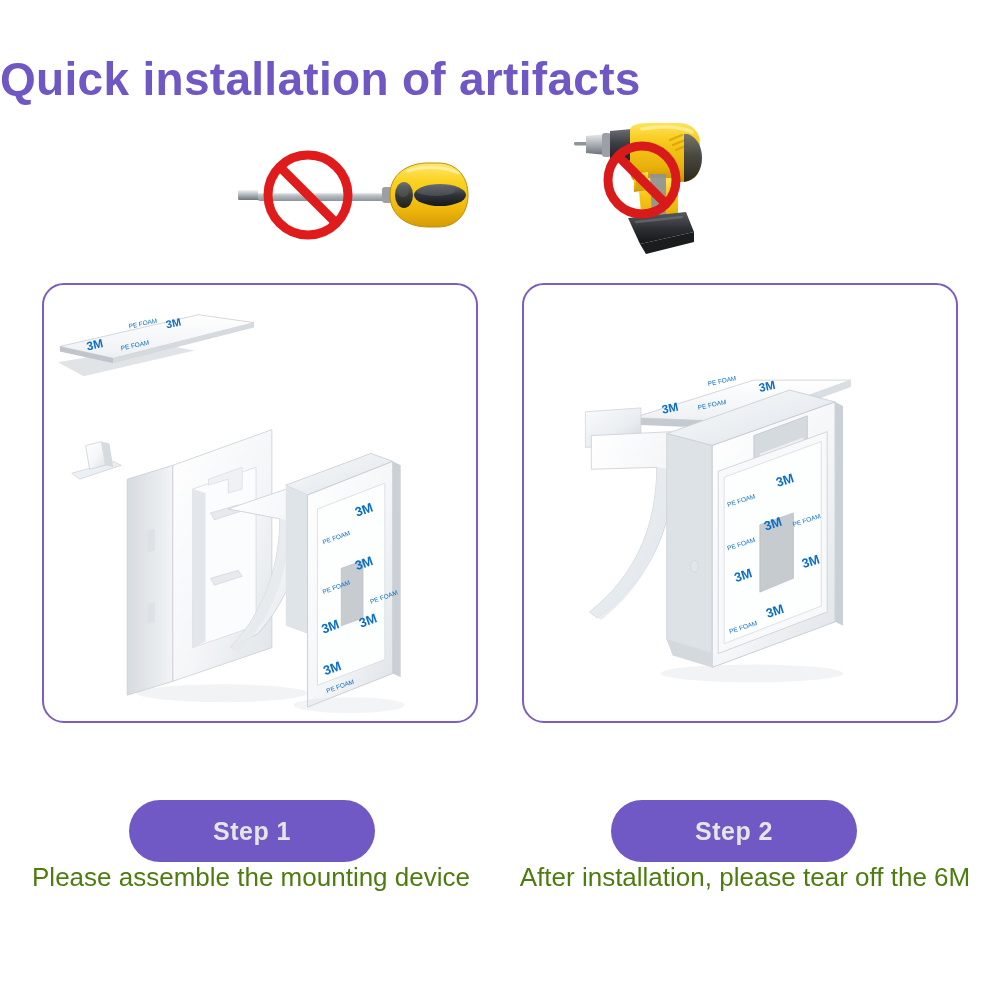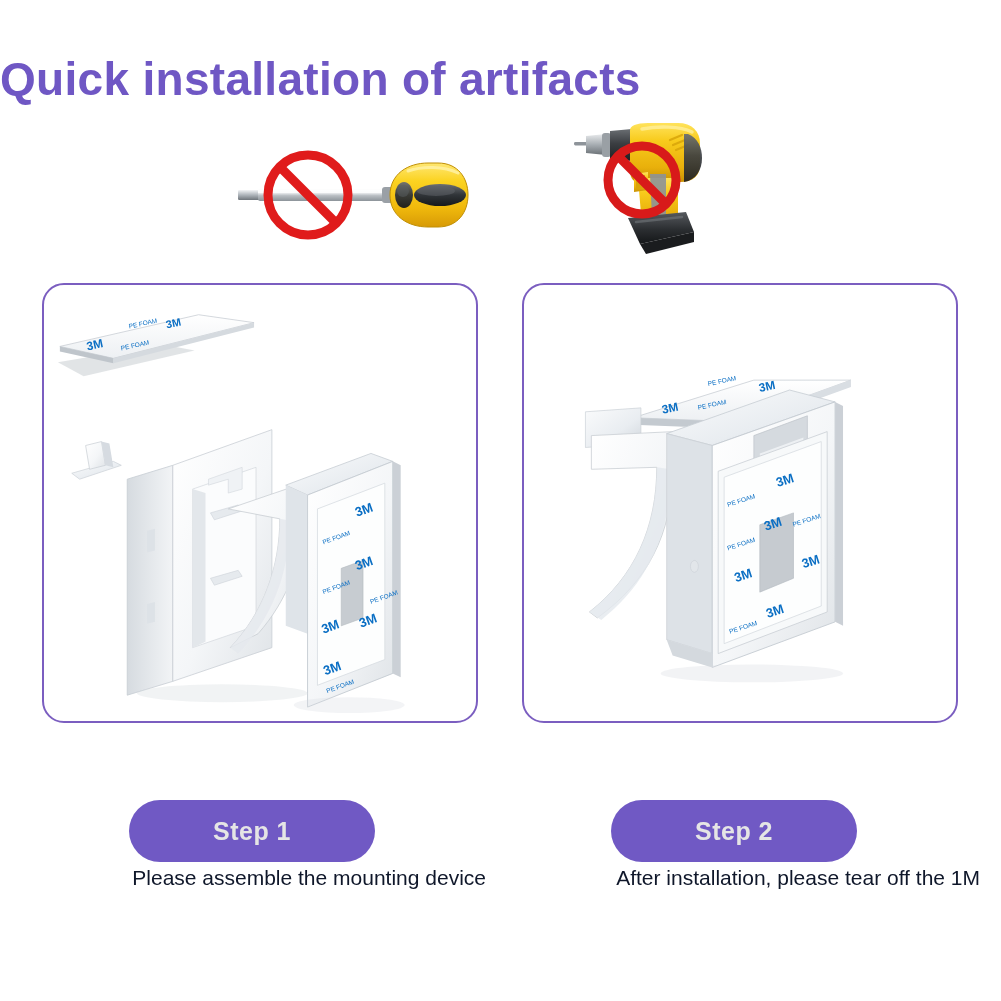--- a/index.html
+++ b/index.html
@@ -79,23 +79,23 @@
   }
   .step-pill-1 { left: 129px; }
   .step-pill-2 { left: 611px; text-align: right; }
 
   
   .captions { position: absolute; top: 862px; left: 0; width: 1001px; height: 80px; }
   .caption {
     position: absolute;
     top: 0;
     width: 470px;
-    text-align: right;
-    color: #0f172a;
-    font-size: 21px;
+    text-align: center;
+    color: #4d7c0f;
+    font-size: 26px;
     line-height: 31px;
   }
   .caption-1 { left: 16px; }
   .caption-2 { left: 510px; }
   .caption .line { display: block; }
 </style>
 </head>
 <body>
 
 <div class="page-title">Quick installation of artifacts</div>
@@ -409,15 +409,15 @@
 <div class="steps">
   <div class="step-pill step-pill-1">Step 1</div>
   <div class="step-pill step-pill-2">Step 2</div>
 </div>
 
 <div class="captions">
   <div class="caption caption-1">
     <span class="line">Please assemble the mounting device</span>
   </div>
   <div class="caption caption-2">
-    <span class="line">After installation, please tear off the 1M</span>
+    <span class="line">After installation, please tear off the 6M</span>
   </div>
 </div>
 
 </body></html>

